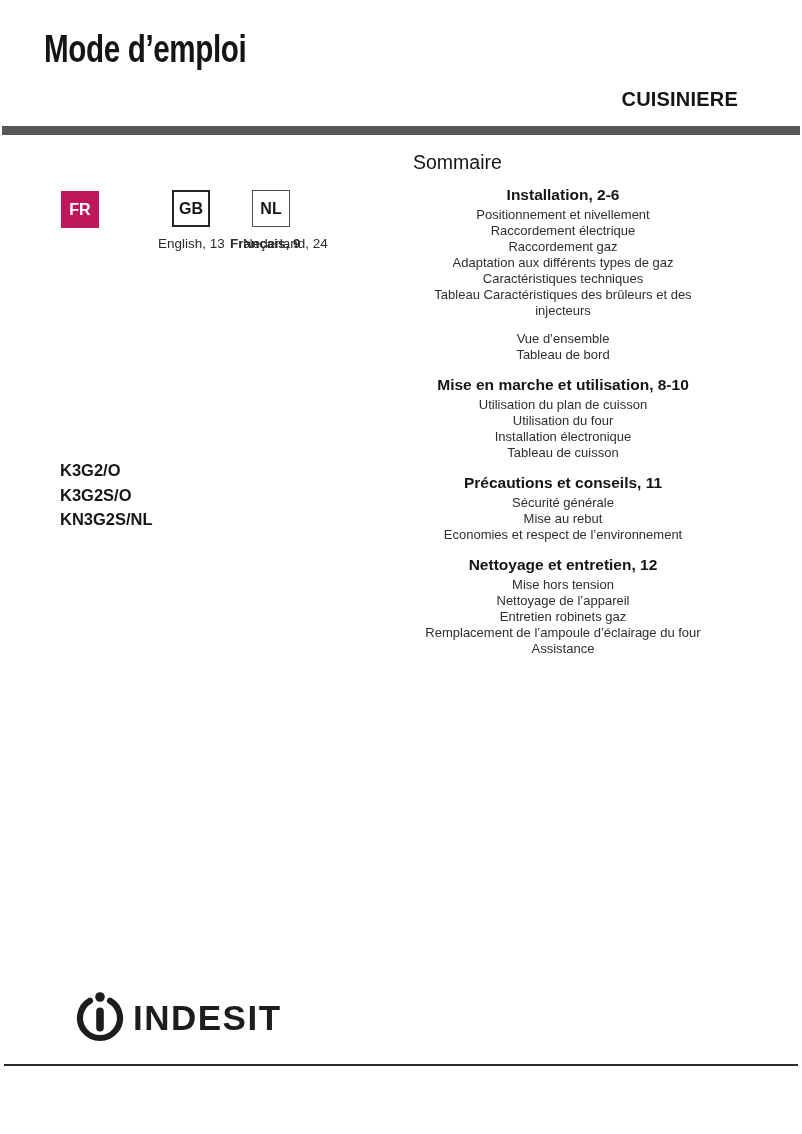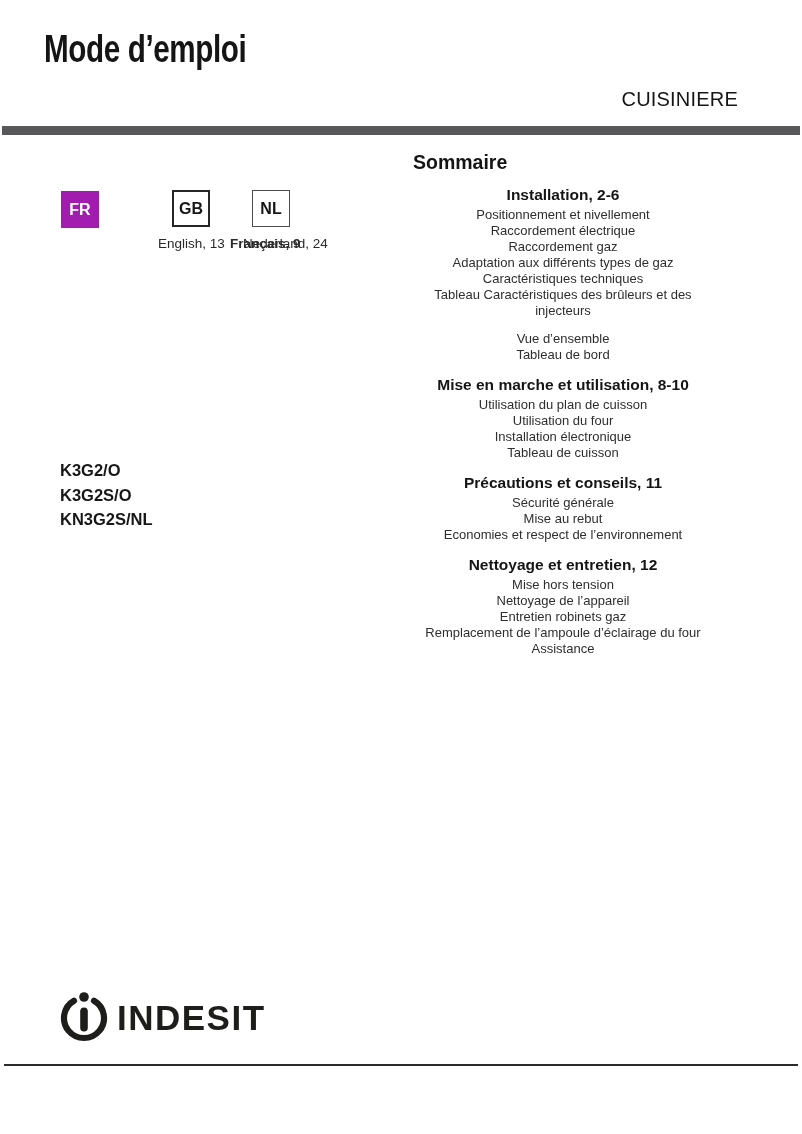--- a/index.html
+++ b/index.html
@@ -26,21 +26,21 @@
     color: #151515;
     transform: scaleX(0.78);
     transform-origin: left top;
     white-space: nowrap;
   }
   .doc-subtitle {
     position: absolute;
     right: 64px;
     top: 88px;
     font-size: 20px;
-    font-weight: normal;
+    font-weight: bold;
     color: #151515;
     letter-spacing: 0.2px;
   }
   .header-bar {
     position: absolute;
     left: 2px;
     right: 2px;
     top: 126px;
     height: 9px;
     background: #58585a;
@@ -51,21 +51,21 @@
     position: absolute;
     width: 38px;
     height: 37px;
     display: flex;
     align-items: center;
     justify-content: center;
     font-size: 16px;
     font-weight: bold;
     box-sizing: border-box;
   }
-  .lang-fr { left: 61px;  top: 191px; background: #a21caf; color: #ffffff; }
+  .lang-fr { left: 61px;  top: 191px; background: #be185d; color: #ffffff; }
   .lang-gb { left: 163px; top: 190px; background: #ffffff; color: #161616; border: 2px solid #262626; margin-left: 9px; }
   .lang-nl { left: 252px; top: 190px; background: #ffffff; color: #161616; border: 1.5px solid #4d4d4d; }
 
   .lang-label {
     position: absolute;
     top: 236px;
     font-size: 13.5px;
     color: #2a2a2a;
     white-space: nowrap;
   }
@@ -87,21 +87,21 @@
   
   .toc {
     position: absolute;
     left: 413px;
     top: 151px;
     width: 300px;
   }
   .toc-title {
     margin: 0 0 11px 0;
     font-size: 19.5px;
-    font-weight: bold;
+    font-weight: normal;
     line-height: 23px;
     color: #151515;
   }
   .toc-section { margin: 0 0 12px 0; text-align: center; }
   .toc-heading {
     margin: 0 0 2px 0;
     font-size: 15.5px;
     font-weight: bold;
     line-height: 20px;
     color: #151515;
@@ -109,21 +109,21 @@
   .toc-item {
     font-size: 13px;
     line-height: 16px;
     color: #2e2e2e;
     white-space: pre-line;
   }
 
   
   .logo {
     position: absolute;
-    left: 60px;
+    left: 76px;
     top: 984px;
     width: 210px;
     height: 60px;
   }
   .logo svg { display: block; }
 
   
   .footer-line {
     position: absolute;
     left: 4px;

